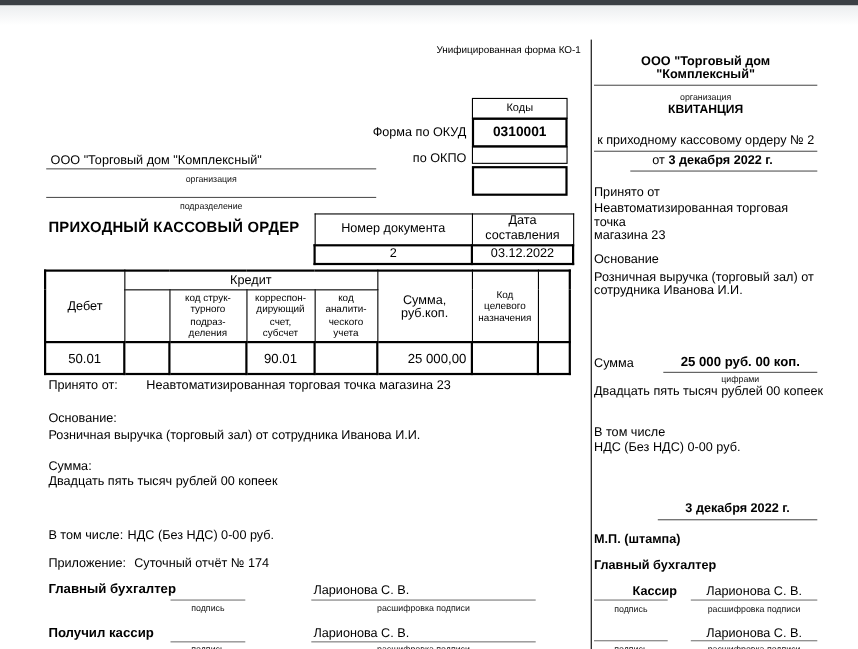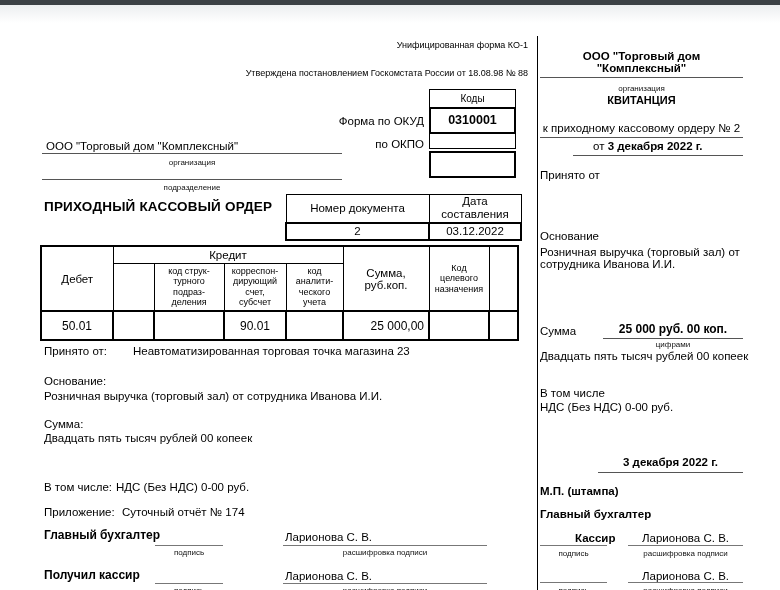--- a/index.html
+++ b/index.html
@@ -52,21 +52,20 @@
 </head>
 <body>
 
 <div class="topbar"></div>
 <div class="topfade"></div>
 <div class="divider"></div>
 
 <div class="left-col">
 
   <div class="abs note rt" style="left:0; top:40px; width:488px;">Унифицированная форма КО-1</div>
-  <div class="abs note rt" style="left:0; top:68px; width:488px;">Утверждена постановлением Госкомстата России от 18.08.98 № 88</div>
 
   <div class="abs rt" style="left:0; top:115px; width:388px; padding-right:4px;">Форма по ОКУД</div>
   <div class="abs rt" style="left:0; top:138px; width:388px; padding-right:4px;">по ОКПО</div>
 
   <div class="abs codes">
     <div class="head">Коды</div>
     <div class="okud">0310001</div>
     <div class="okpo"></div>
     <div class="extra"></div>
   </div>
@@ -182,20 +181,22 @@
   <div class="abs r-title ctr" style="left:0; top:94px; width:203px;">КВИТАНЦИЯ</div>
 
   <div class="abs ctr uline2" style="left:0; top:122px; width:203px; padding-bottom:3px;">к приходному кассовому ордеру № 2</div>
 
   <div class="abs uline2 nowrap" style="left:33px; top:140px; width:170px; padding:0 0 3px 20px;">
     <span>от</span>
     <span class="b">3 декабря 2022 г.</span>
   </div>
 
   <div class="abs" style="left:0; top:169px;">Принято от</div>
+  <div class="abs pre" style="left:0; top:184px; width:205px;">Неавтоматизированная торговая точка
+магазина 23</div>
 
   <div class="abs" style="left:0; top:230px;">Основание</div>
   <div class="abs pre" style="left:0; top:246px; width:205px;">Розничная выручка (торговый зал) от
 сотрудника Иванова И.И.</div>
 
   <div class="abs" style="left:0; top:325px;">Сумма</div>
   <div class="abs b ctr uline2 nowrap" style="left:63px; top:322px; width:140px; font-size:12px; padding-bottom:2px;">25 000 руб. 00 коп.</div>
   <div class="abs cap ctr" style="left:63px; top:340px; width:140px;">цифрами</div>
   <div class="abs nowrap" style="left:0; top:350px;">Двадцать пять тысяч рублей 00 копеек</div>
 

